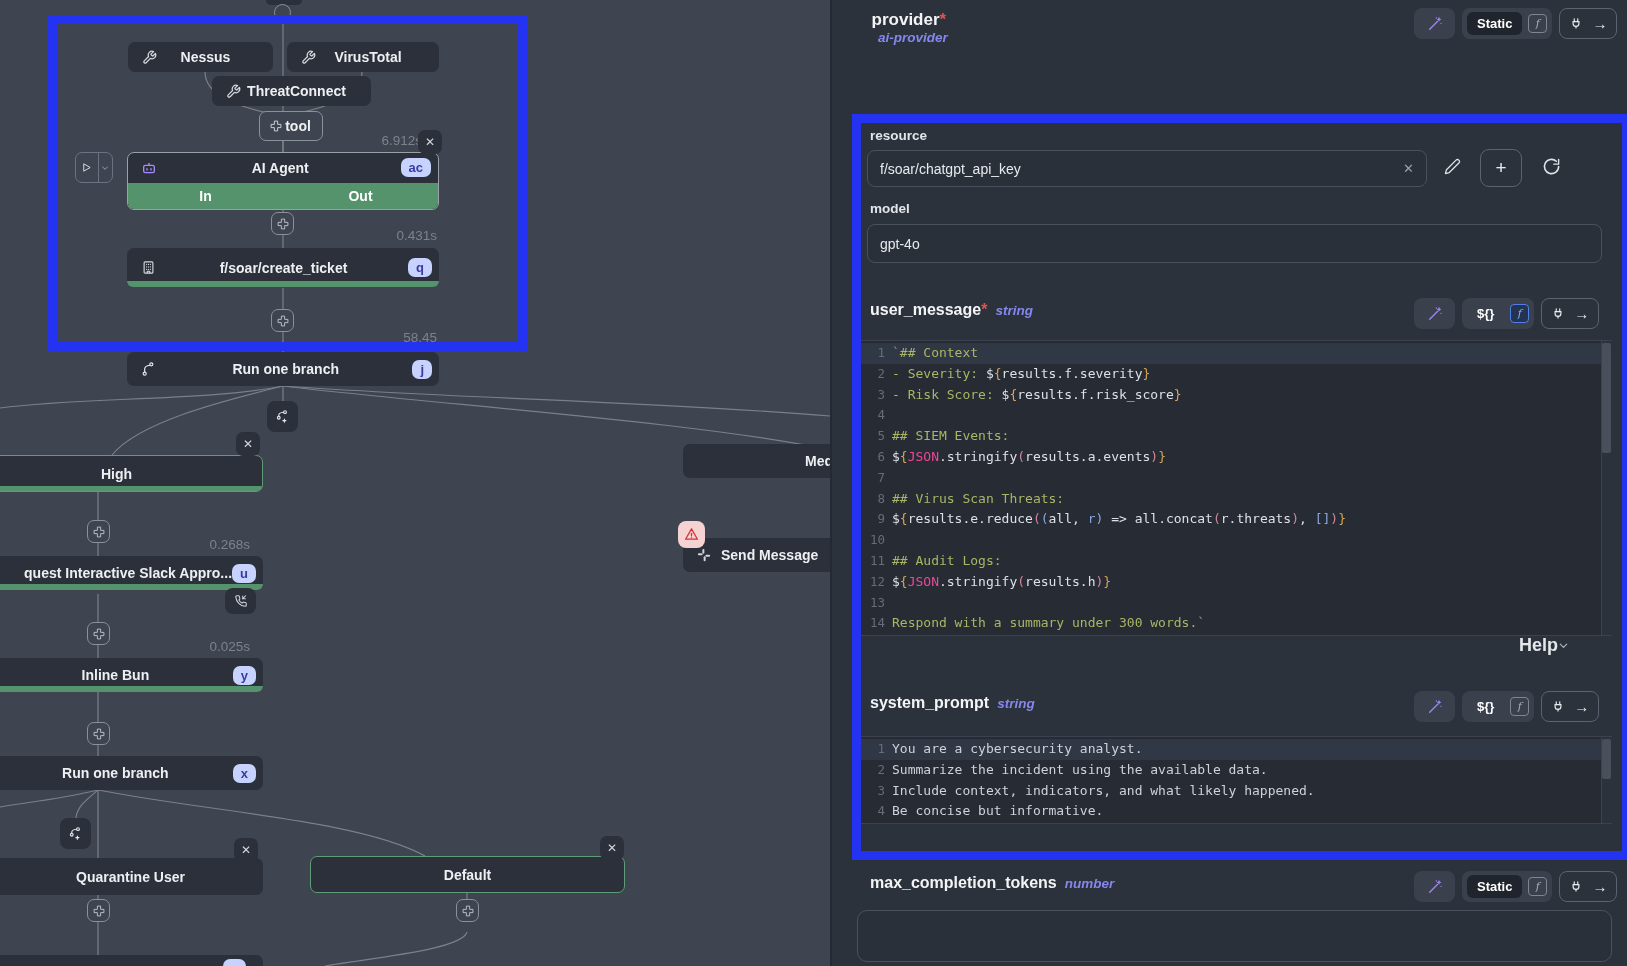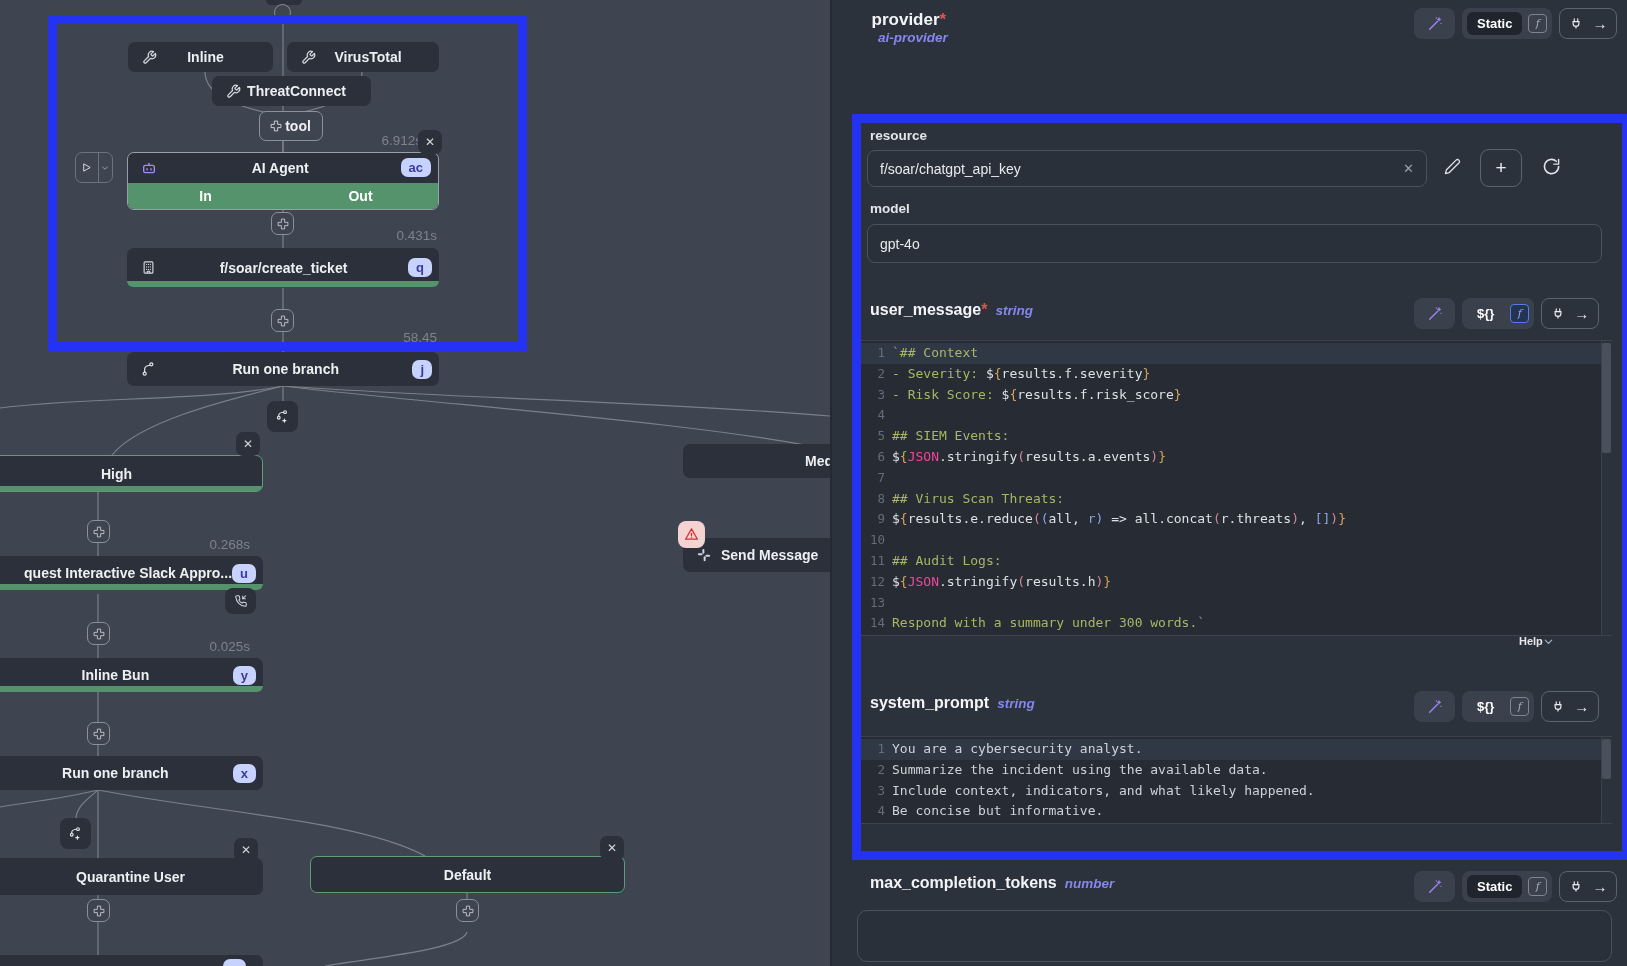--- a/index.html
+++ b/index.html
@@ -62,21 +62,21 @@
             font-family:"DejaVu Sans Mono", monospace; font-size:13px; }
   .code-line { display:flex; height:20.8px; line-height:20.8px; white-space:pre; }
   .code-line.active { background:#313845; }
   .ln { width:24px; text-align:right; color:#666d78; margin-right:7px; flex:none; font-size:12.5px; }
   .tk-g{color:#a9b665} .tk-y{color:#d8a657} .tk-w{color:#dde0e5} .tk-c{color:#ec4899}
   .tk-m{color:#d3869b} .tk-b{color:#8aa7e0} .tk-p{color:#8d939c} .tk-t{color:#ced3da}
   .scrolltrack { position:absolute; top:0; right:0; width:11px; bottom:0; background:#2c323c; border-left:1px solid #3d434e; }
   .scrollthumb { position:absolute; top:2px; right:1px; width:9px; background:#49505c; border-radius:2px; }
 
   .help-row { position:absolute; display:flex; align-items:center; gap:0; color:#e5e7eb;
-              font-size:11px; font-weight:700; }
+              font-size:18px; font-weight:700; }
   svg { display:block; }
 </style>
 </head>
 <body>
 
 <div id="screen">
 
   <div id="canvas">
 
     <svg id="edges" width="830" height="966">
@@ -107,21 +107,21 @@
 
     <div style="position:absolute;left:266px;top:-4px;width:36px;height:9px;background:#2b303a;border-radius:0 0 5px 5px;z-index:3;"></div>
     <div style="position:absolute;left:274px;top:4px;width:17px;height:17px;border:1.5px solid #8b919b;border-radius:50%;background:#3e4450;z-index:3;"></div>
 
     <div class="node" style="left:128px;top:42px;width:145px;height:30px;">
       <span class="nicon">
         <svg width="15" height="15" viewBox="0 0 24 24" fill="none" stroke="#d6d9de" stroke-width="2" stroke-linecap="round" stroke-linejoin="round">
             <path d="M14.7 6.3a1 1 0 0 0 0 1.4l1.6 1.6a1 1 0 0 0 1.4 0l3.77-3.77a6 6 0 0 1-7.94 7.94l-6.91 6.91a2.12 2.12 0 0 1-3-3l6.91-6.91a6 6 0 0 1 7.94-7.94l-3.76 3.76z"></path>
           </svg>
       </span>
-      <span class="lbl" style="margin-right:22px;">Inline</span>
+      <span class="lbl" style="margin-right:22px;">Nessus</span>
     </div>
     <div class="node" style="left:287px;top:42px;width:152px;height:30px;">
       <span class="nicon">
         <svg width="15" height="15" viewBox="0 0 24 24" fill="none" stroke="#d6d9de" stroke-width="2" stroke-linecap="round" stroke-linejoin="round">
             <path d="M14.7 6.3a1 1 0 0 0 0 1.4l1.6 1.6a1 1 0 0 0 1.4 0l3.77-3.77a6 6 0 0 1-7.94 7.94l-6.91 6.91a2.12 2.12 0 0 1-3-3l6.91-6.91a6 6 0 0 1 7.94-7.94l-3.76 3.76z"></path>
           </svg>
       </span>
       <span class="lbl" style="margin-right:22px;">VirusTotal</span>
     </div>
     <div class="node" style="left:212px;top:76px;width:159px;height:30px;">

